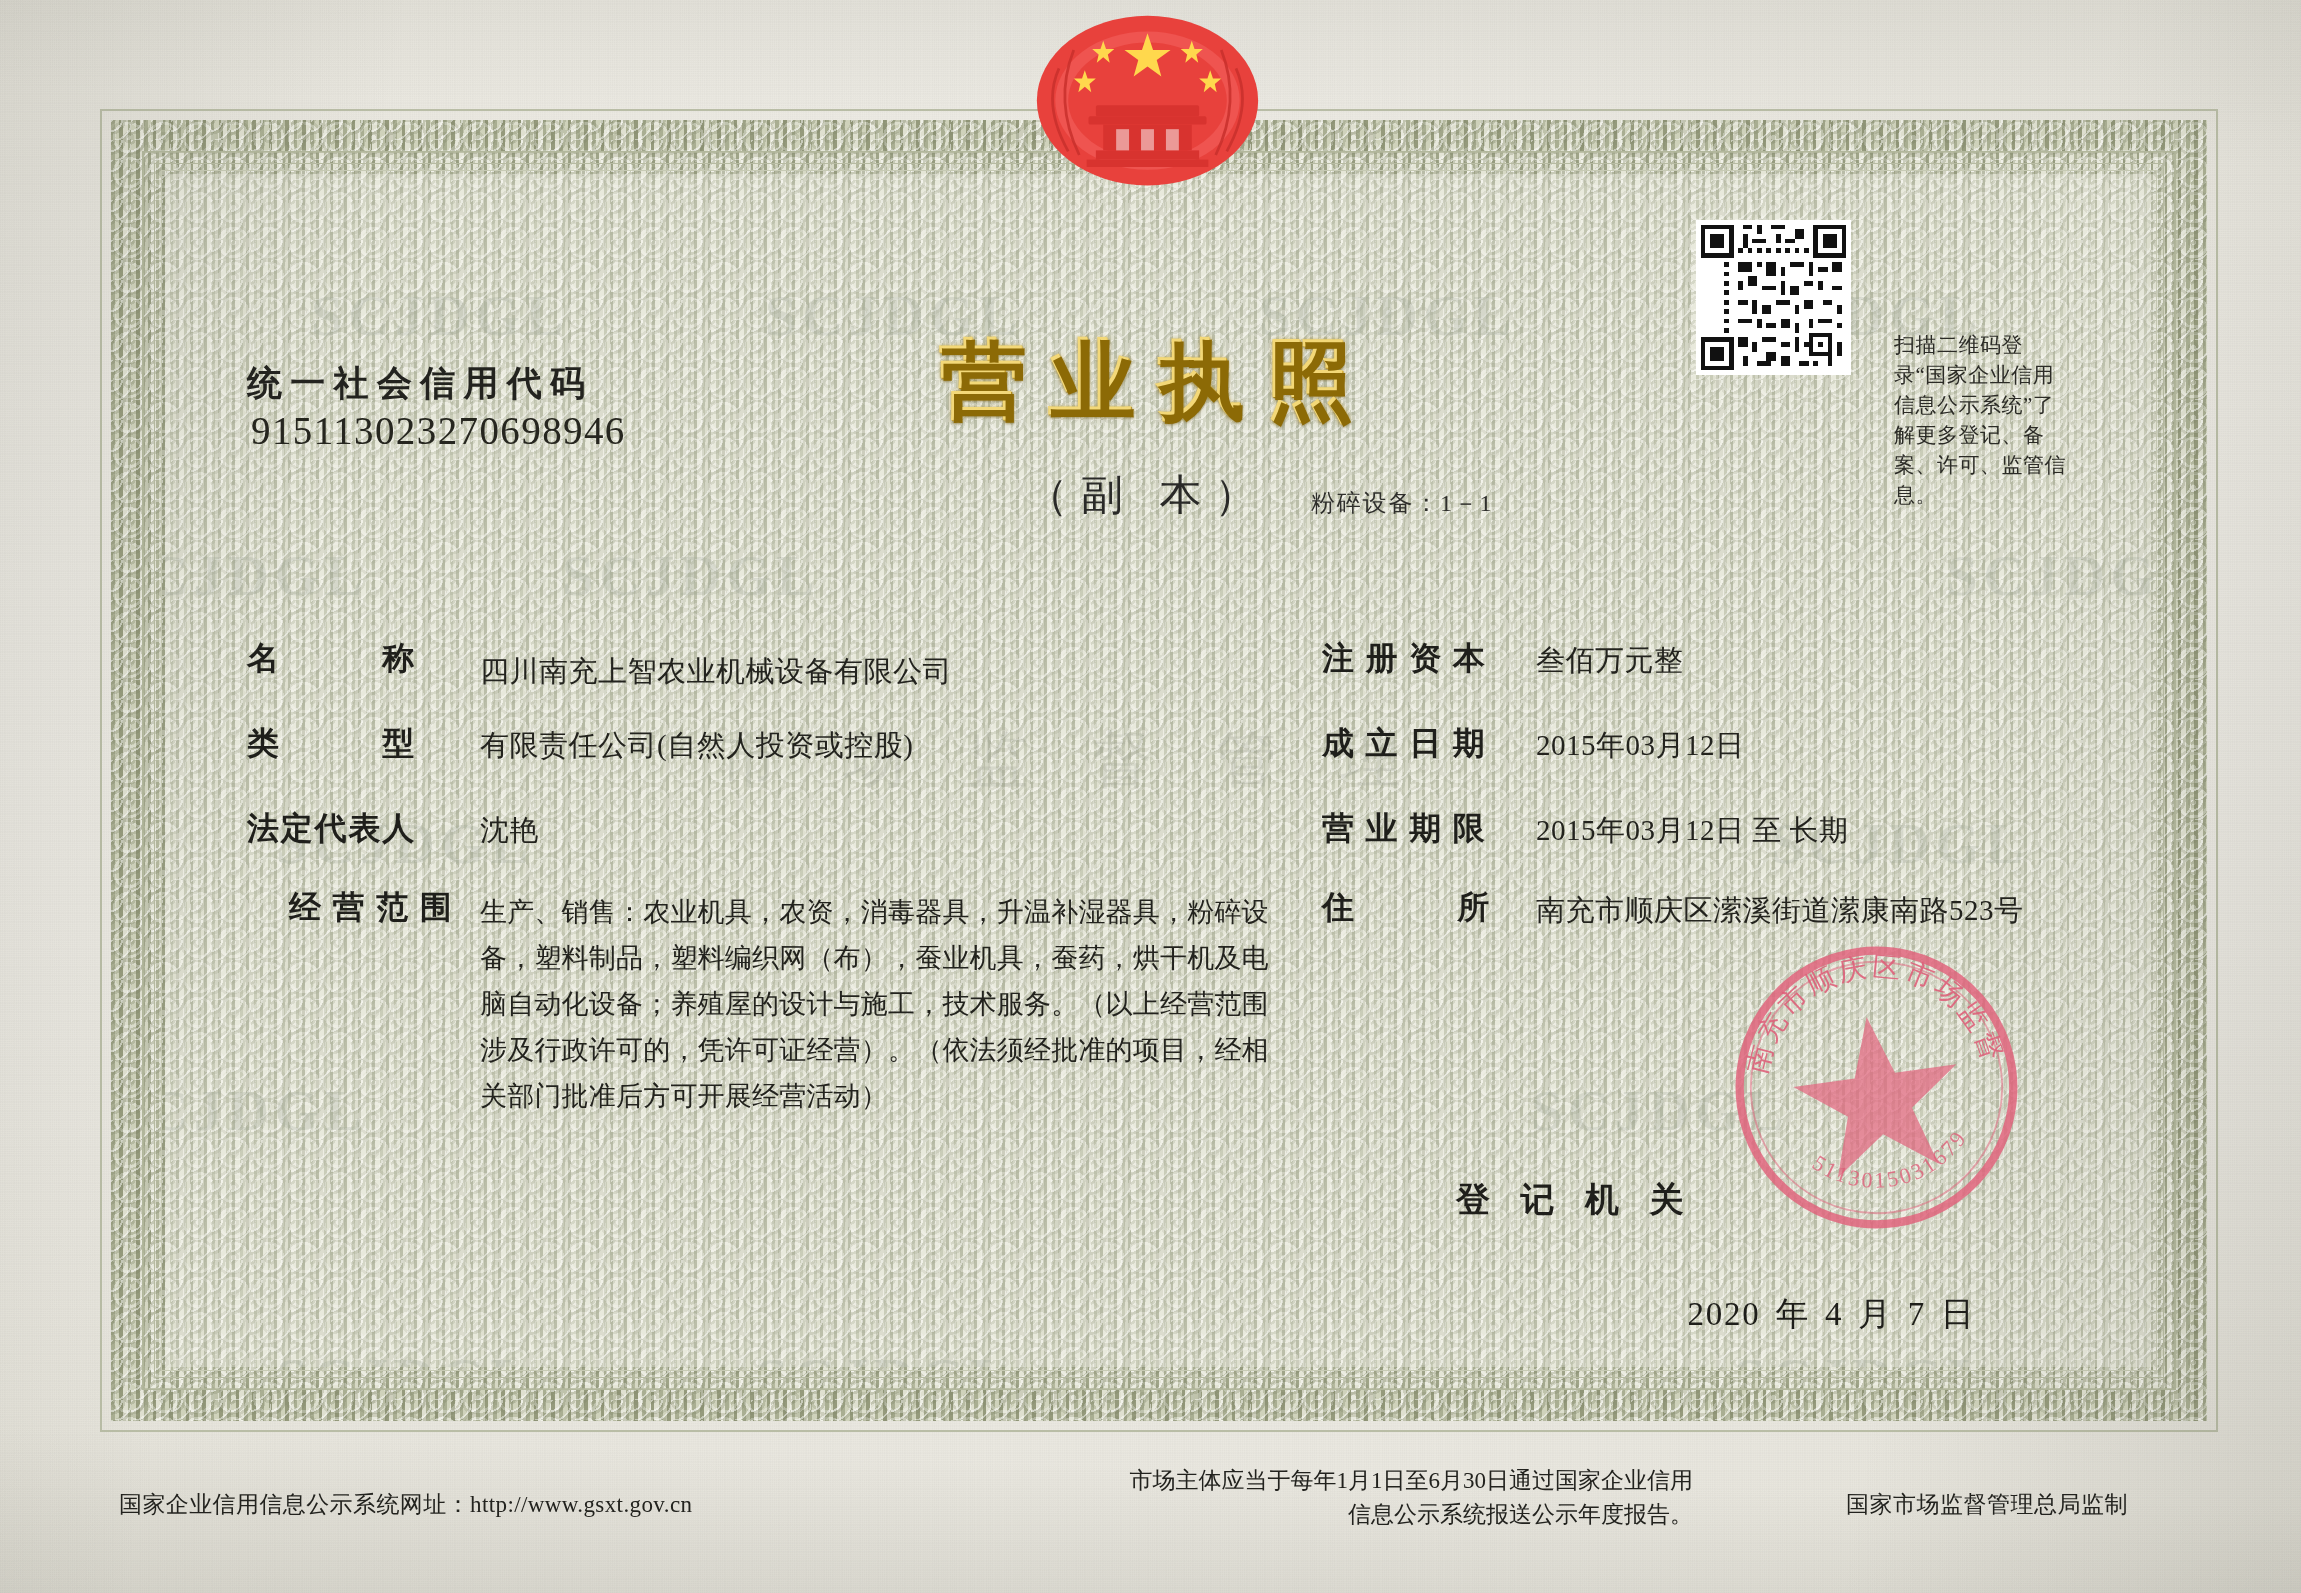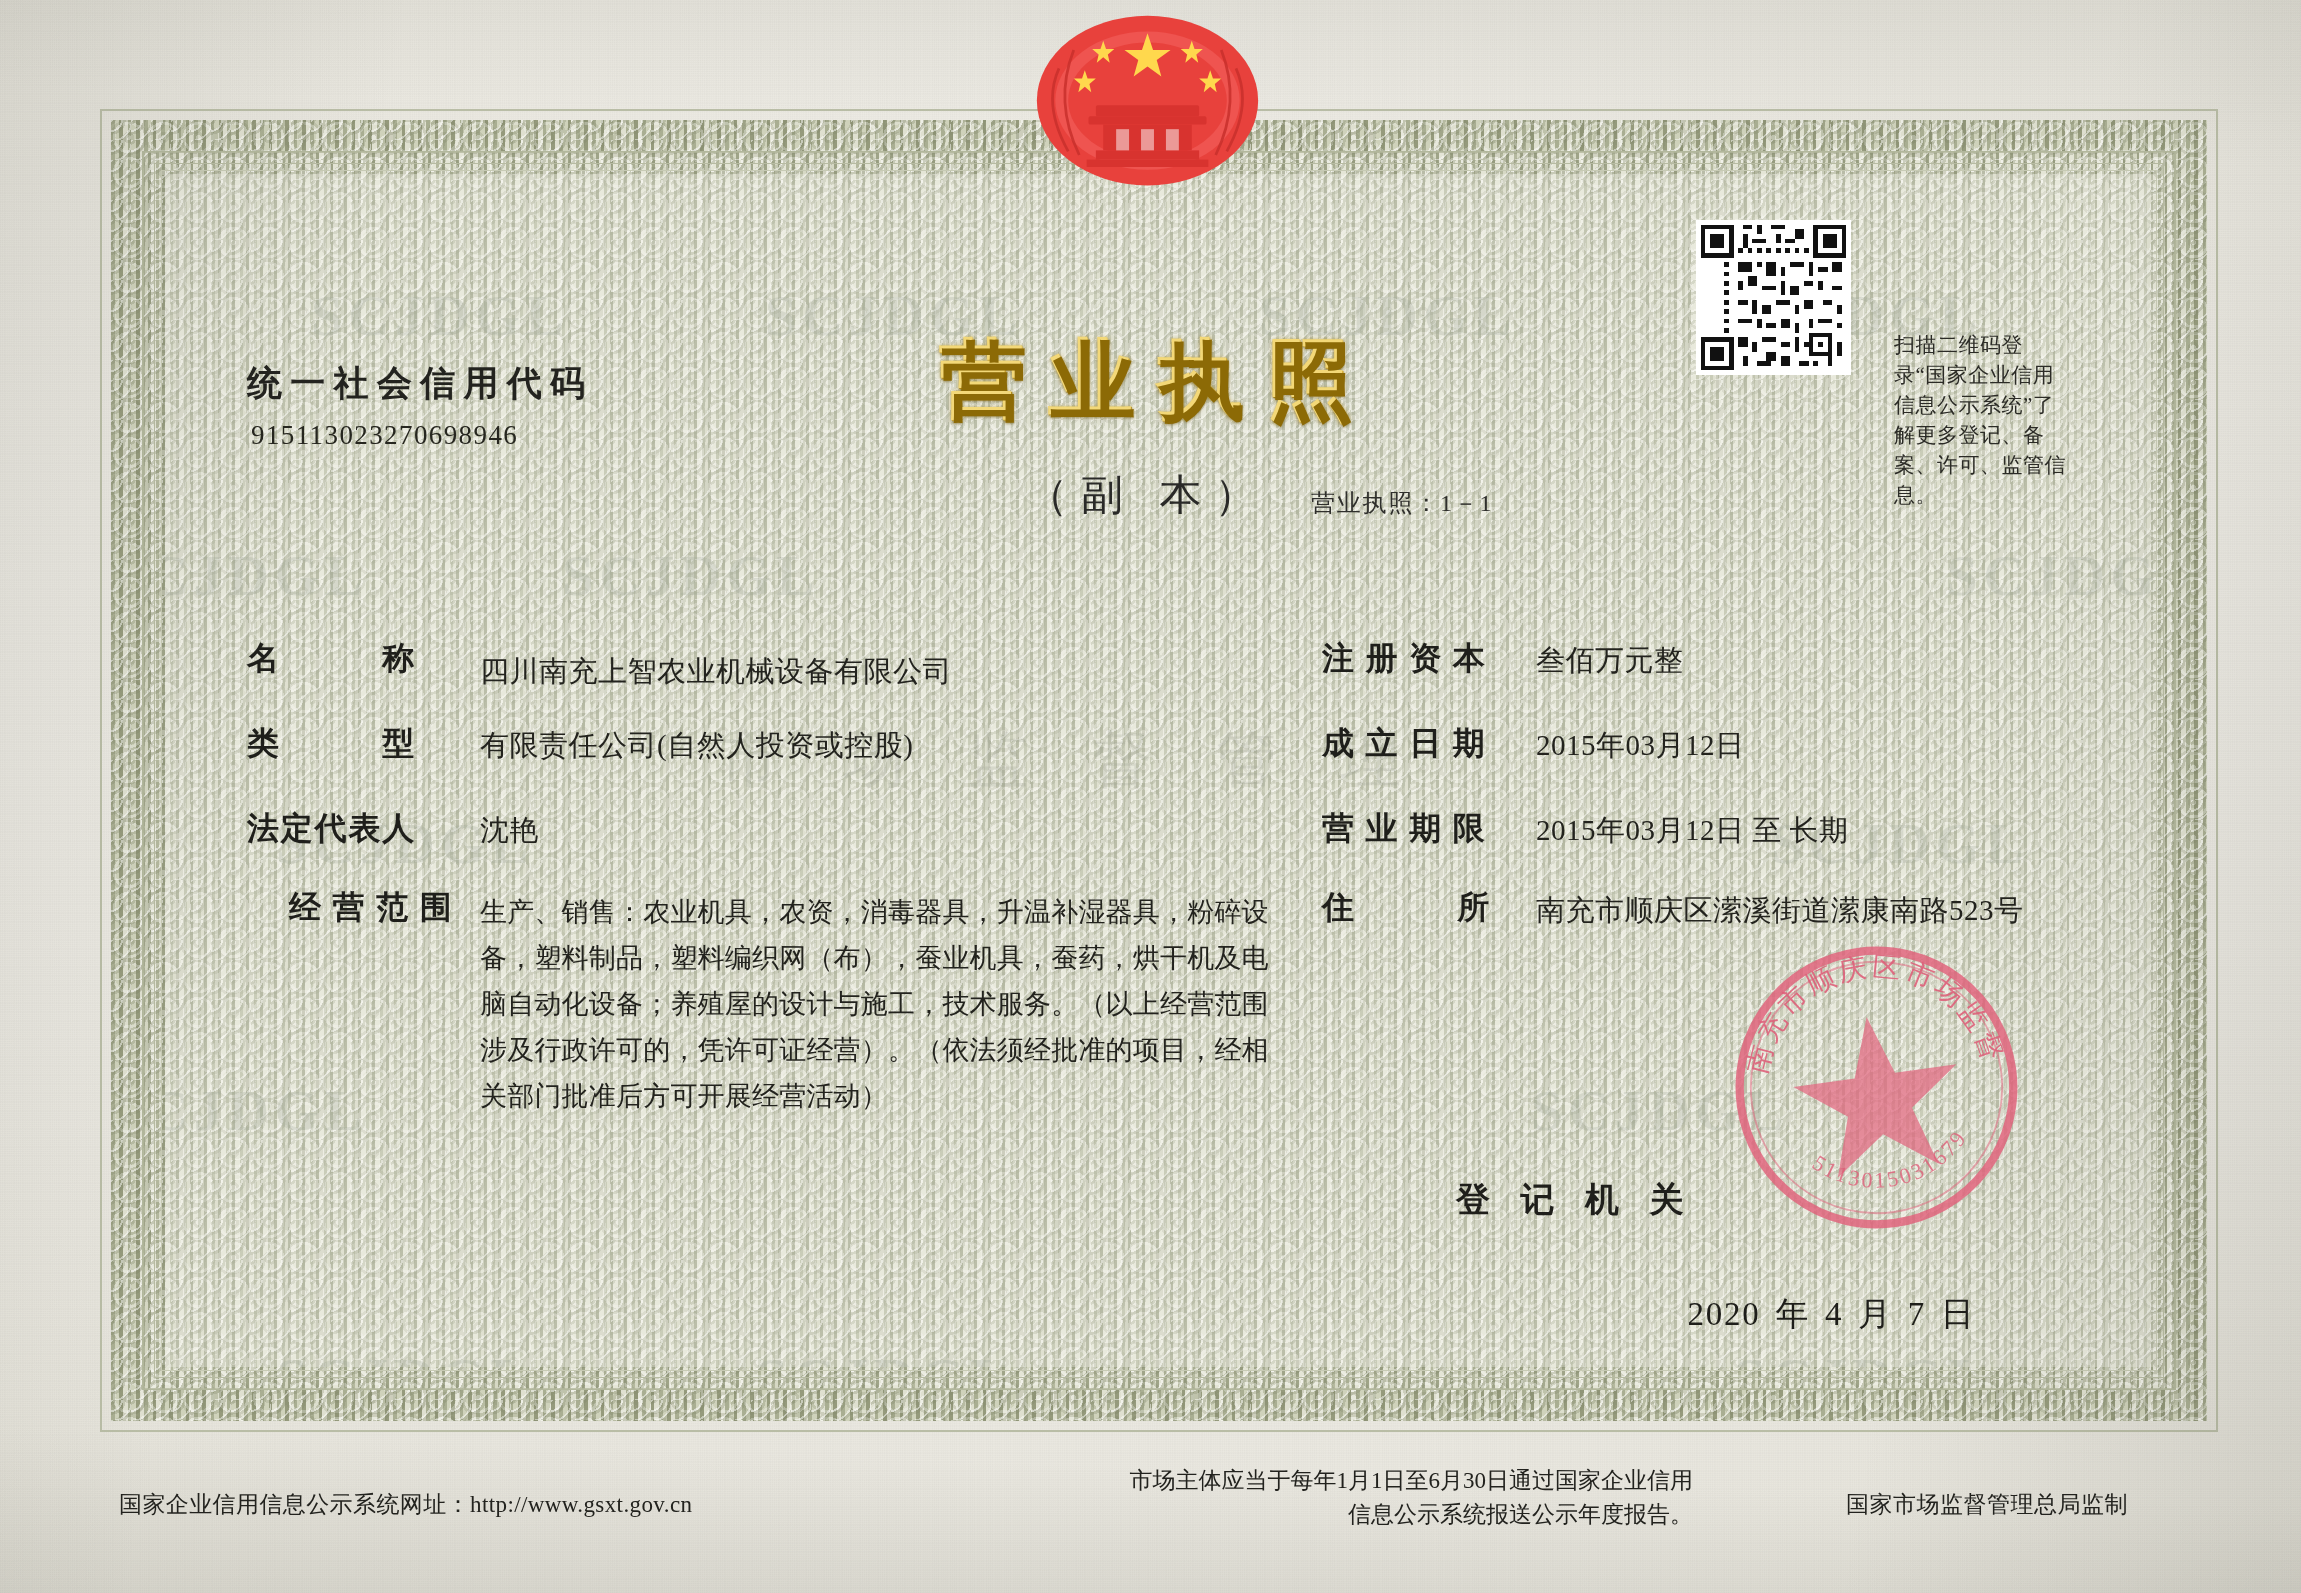--- a/index.html
+++ b/index.html
@@ -158,22 +158,22 @@
   .credit-label {
     position: absolute;
     left: 247px; top: 360px;
     font-size: 35px;
     letter-spacing: 8.3px;
     color: #23231f;
     font-weight: 600;
   }
   .credit-value {
     position: absolute;
-    left: 251px; top: 420px;
-    font-size: 27px;
+    left: 251px; top: 408px;
+    font-size: 39px;
     letter-spacing: 1.4px;
     color: #26261f;
     font-family: "Liberation Serif", serif;
   }
 
   
   .qr-wrap {
     position: absolute;
     left: 1696px; top: 220px;
     width: 155px; height: 155px;
@@ -340,21 +340,21 @@
           <polygon points="58,62 61,71 70,71 63,77 65,86 58,80 51,86 53,77 46,71 55,71"></polygon>
           <polygon points="194,62 197,71 206,71 199,77 201,86 194,80 187,86 189,77 182,71 191,71"></polygon>
         </g>
       </g>
     </svg>
   </div>
 
   <div class="title-main">营业执照</div>
   <div class="title-sub">（副 本）</div>
   <div class="copy-no">
-    <span>营业执照：</span><span>1－1</span>
+    <span>粉碎设备：</span><span>1－1</span>
   </div>
 
   <div class="credit-label">统一社会信用代码</div>
   <div class="credit-value">915113023270698946</div>
 
   <div class="qr-wrap">
     <svg viewBox="0 0 33 33" shape-rendering="crispEdges">
       <rect width="33" height="33" fill="#ffffff"></rect>
       <g fill="#111111">
 

